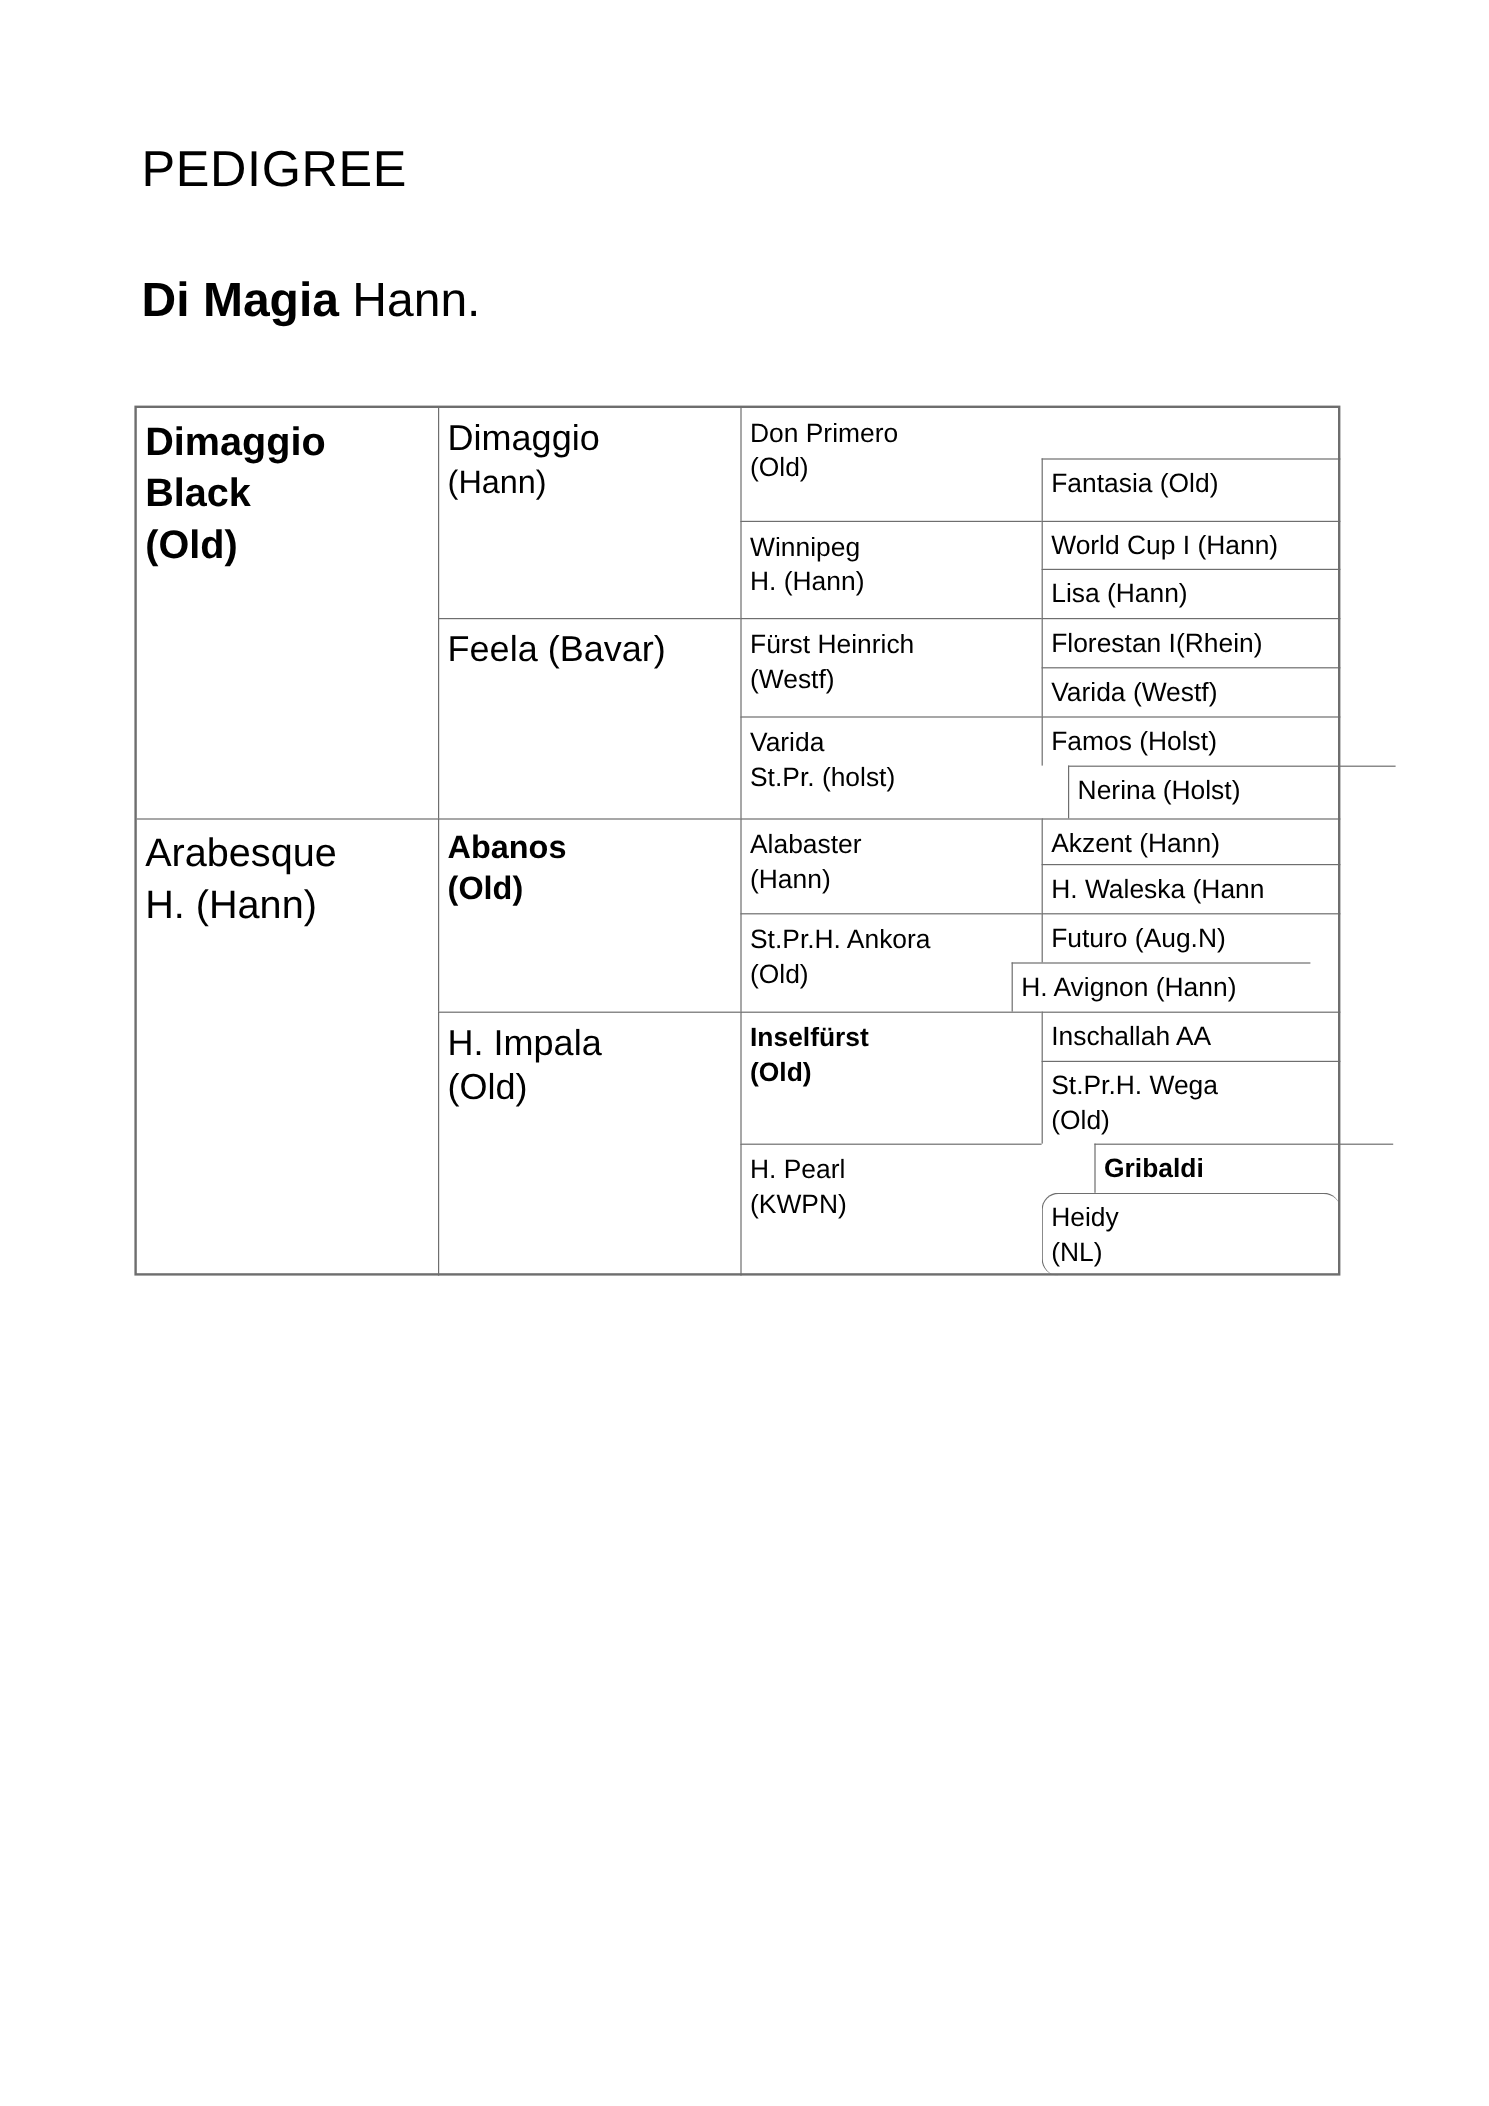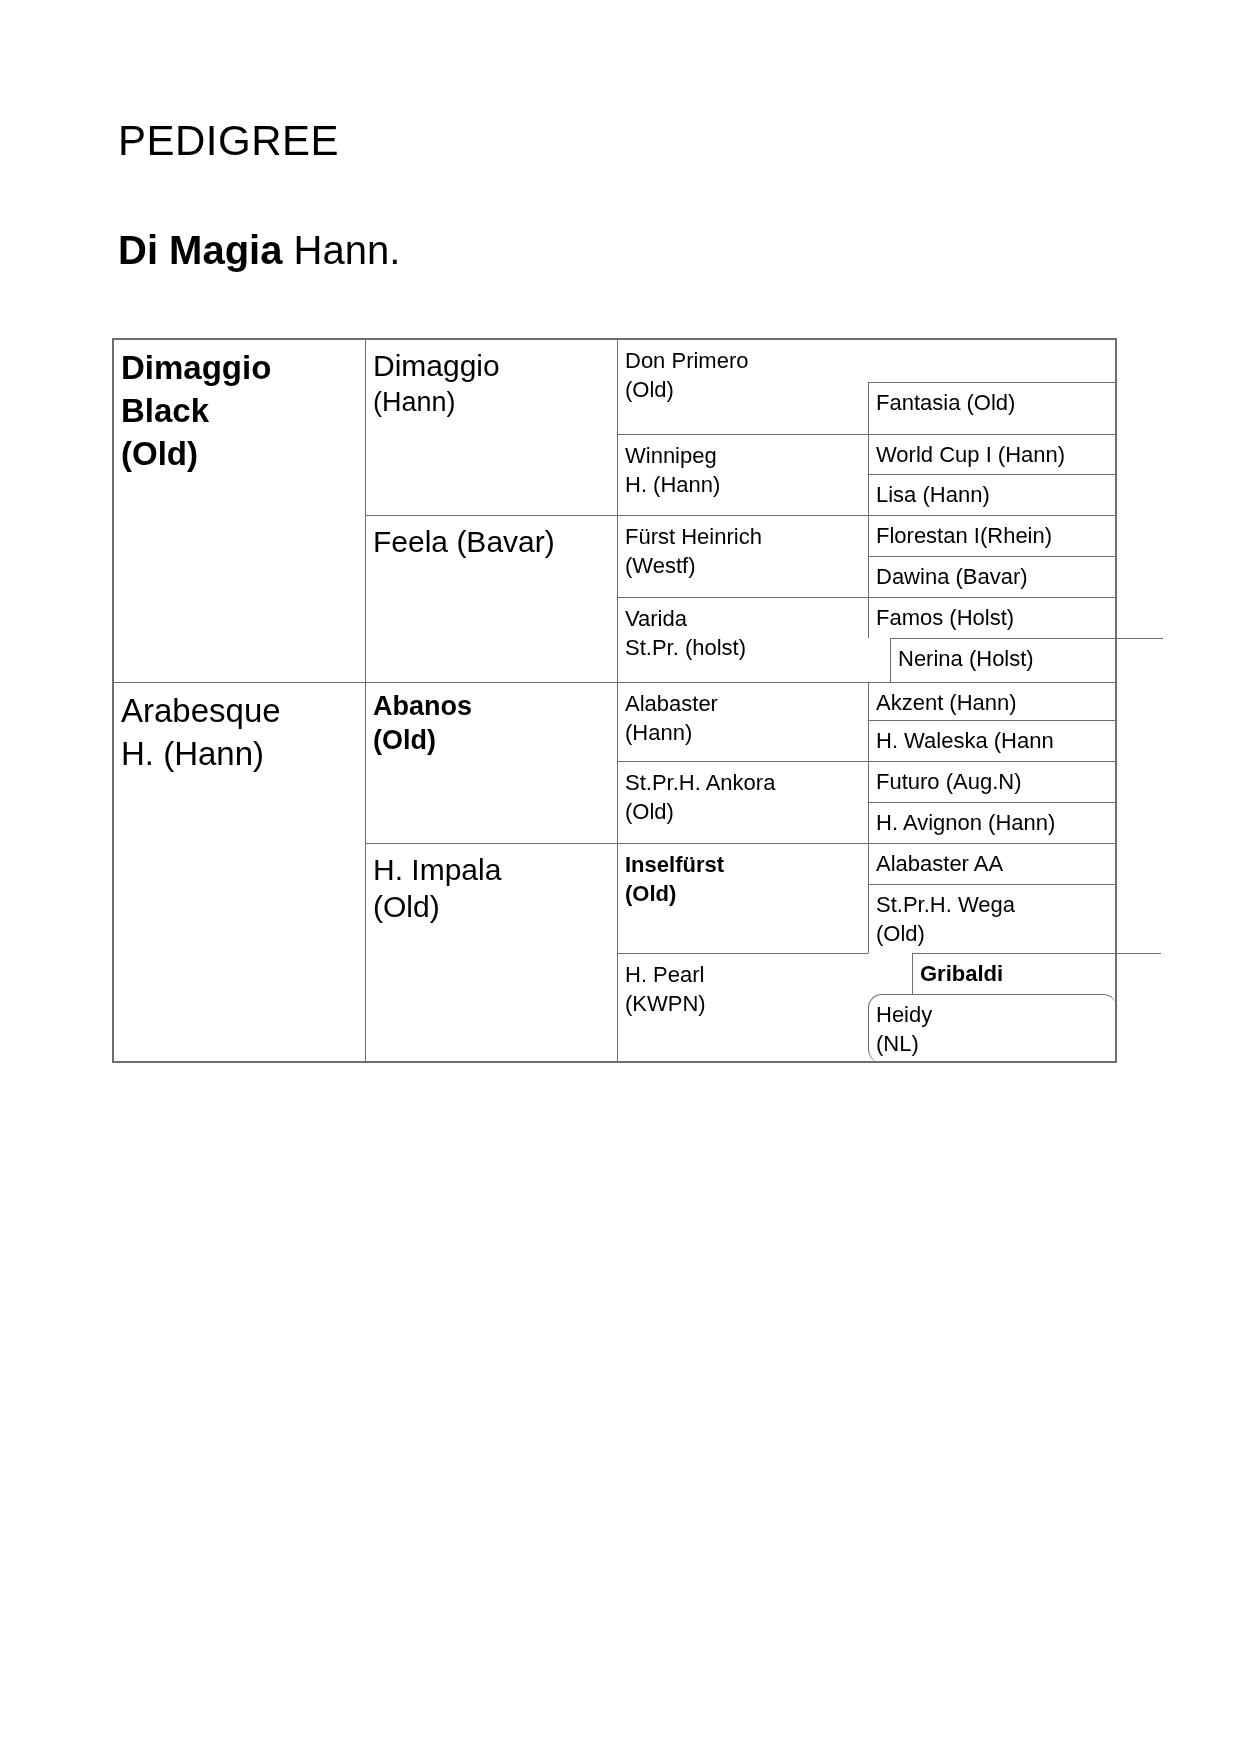--- a/index.html
+++ b/index.html
@@ -142,42 +142,42 @@
   <div class="cell g4" style="left:754px;top:94px;width:249px;height:40px;">
     <span class="line">World Cup I (Hann)</span>
   </div>
   <div class="cell g4" style="left:754px;top:134px;width:249px;height:41px;">
     <span class="line">Lisa (Hann)</span>
   </div>
   <div class="cell g4" style="left:754px;top:175px;width:249px;height:41px;">
     <span class="line">Florestan I(Rhein)</span>
   </div>
   <div class="cell g4" style="left:754px;top:216px;width:249px;height:41px;">
-    <span class="line">Dawina (Bavar)</span>
+    <span class="line">Varida (Westf)</span>
   </div>
   <div class="cell g4" style="left:754px;top:257px;width:249px;height:41px;">
     <span class="line">Famos (Holst)</span>
   </div>
   <div class="cell g4" style="left:754px;top:298px;width:273px;height:44px;margin-left:22px;">
     <span class="line">Nerina (Holst)</span>
   </div>
   <div class="cell g4" style="left:754px;top:342px;width:249px;height:38px;">
     <span class="line">Akzent (Hann)</span>
   </div>
   <div class="cell g4" style="left:754px;top:380px;width:249px;height:41px;">
     <span class="line">H. Waleska (Hann</span>
   </div>
   <div class="cell g4" style="left:754px;top:421px;width:249px;height:41px;">
     <span class="line">Futuro (Aug.N)</span>
   </div>
-  <div class="cell g4" style="left:754px;top:462px;width:249px;height:41px;">
+  <div class="cell g4" style="left:729px;top:462px;width:249px;height:41px;">
     <span class="line">H. Avignon (Hann)</span>
   </div>
   <div class="cell g4" style="left:754px;top:503px;width:249px;height:41px;">
-    <span class="line">Alabaster AA</span>
+    <span class="line">Inschallah AA</span>
   </div>
   <div class="cell g4" style="left:754px;top:544px;width:249px;height:69px;">
     <span class="line">St.Pr.H. Wega</span>
     <span class="line">(Old)</span>
   </div>
   <div class="cell g4 bold" style="left:754px;top:613px;width:249px;height:41px;">
     <span class="line">Gribaldi</span>
   </div>
   <div class="cell g4" style="left:754px;top:654px;width:249px;height:69px;border-radius:14px;">
     <span class="line">Heidy</span>

